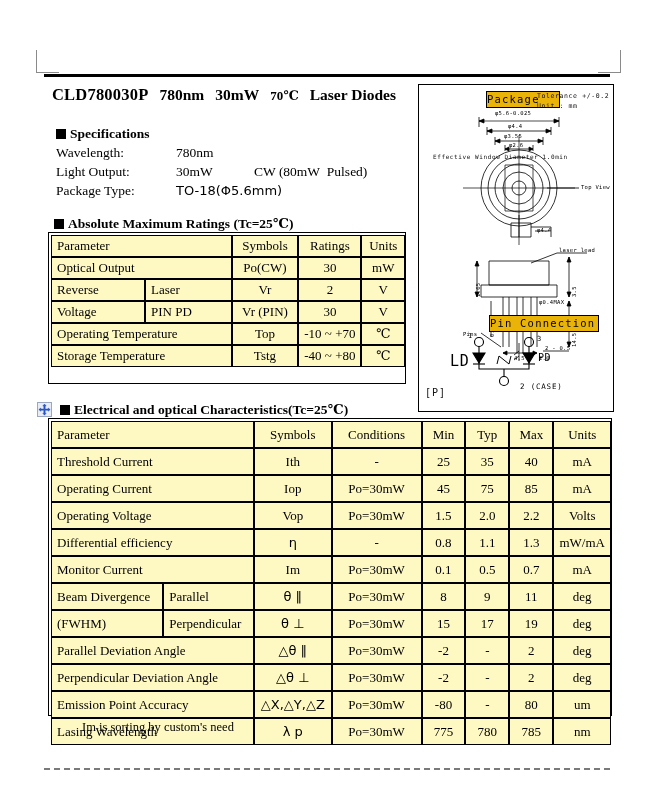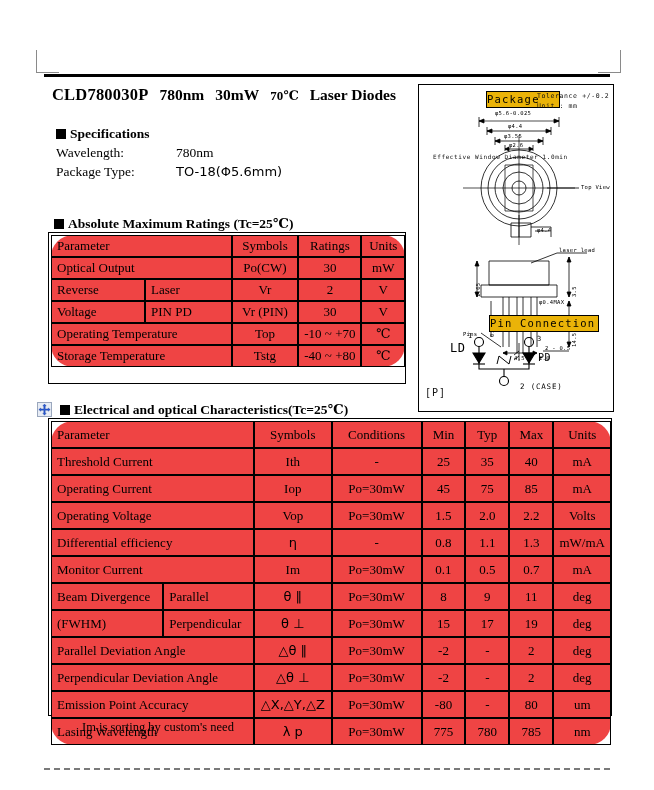--- a/index.html
+++ b/index.html
@@ -94,22 +94,21 @@
   .spec-v1 { display: inline-block; min-width: 78px; }
   .spec-v2 { display: inline-block; }
   .phi { font-family: "DejaVu Sans", sans-serif; font-size: 13px; }
 
   
   table.ds {
     position: absolute;
     border-collapse: separate;
     border-spacing: 0;
     font-size: 13px;
-    background: #ef4444;
-    border-radius: 22px;
+    background: #fef9c3;
   }
   table.ds td {
     border: 1px solid #000;
     padding: 2px 5px;
     height: 22px;
     box-sizing: border-box;
     vertical-align: middle;
     white-space: nowrap;
     font-size: 13px;
   }
@@ -200,20 +199,23 @@
   <span class="partno">CLD780030P</span><span class="sp"></span><span>780nm</span><span class="sp"></span><span>30mW</span><span class="sp"></span><span class="deg-c">70℃</span><span class="sp"></span><span>Laser Diodes</span>
 </div>
 
 <div class="sec-head sec-spec">
   <span class="blk"></span><span>Specifications</span>
 </div>
 
 <div class="spec-block">
   <div class="spec-line">
     <span class="spec-label">Wavelength:</span><span class="spec-v1">780nm</span><span class="spec-v2"></span>
+  </div>
+  <div class="spec-line">
+    <span class="spec-label">Light Output:</span><span class="spec-v1">30mW</span><span class="spec-v2">CW (80mW&nbsp;&nbsp;Pulsed)</span>
   </div>
   <div class="spec-line">
     <span class="spec-label">Package Type:</span><span class="spec-v1 phi">TO-18(Φ5.6mm)</span><span class="spec-v2"></span>
   </div>
 </div>
 
 <div class="sec-head sec-amr">
   <span class="blk"></span><span>Absolute Maximum Ratings (Tc=25℃)</span>
 </div>
 
@@ -505,17 +507,17 @@
 
       <path d="M100 266 l-5 4 M100 271 l-5 4" stroke-width="0.8"></path>
 
       <path d="M78 279 L80 271 L90 279 L92 271" stroke-width="1"></path>
     </g>
   </svg>
 
   <div class="dimtxt" style="left:49px; top:247px; font-size:7px;">1</div>
   <div class="dimtxt" style="left:118px; top:250px; font-size:7px;">3</div>
   <div class="dimtxt" style="left:101px; top:297px; font-size:7.5px; letter-spacing:.8px;">2 (CASE)</div>
-  <div class="dimtxt" style="left:31px; top:256px; font-size:12px; letter-spacing:.6px;">LD</div>
+  <div class="dimtxt" style="left:31px; top:267px; font-size:15px; letter-spacing:.6px;">LD</div>
   <div class="dimtxt" style="left:119px; top:267px; font-size:10px; letter-spacing:.6px;">PD</div>
 
   <div class="pkg-note" id="p-mark">[P]</div>
 </div>
 
 </body></html>

